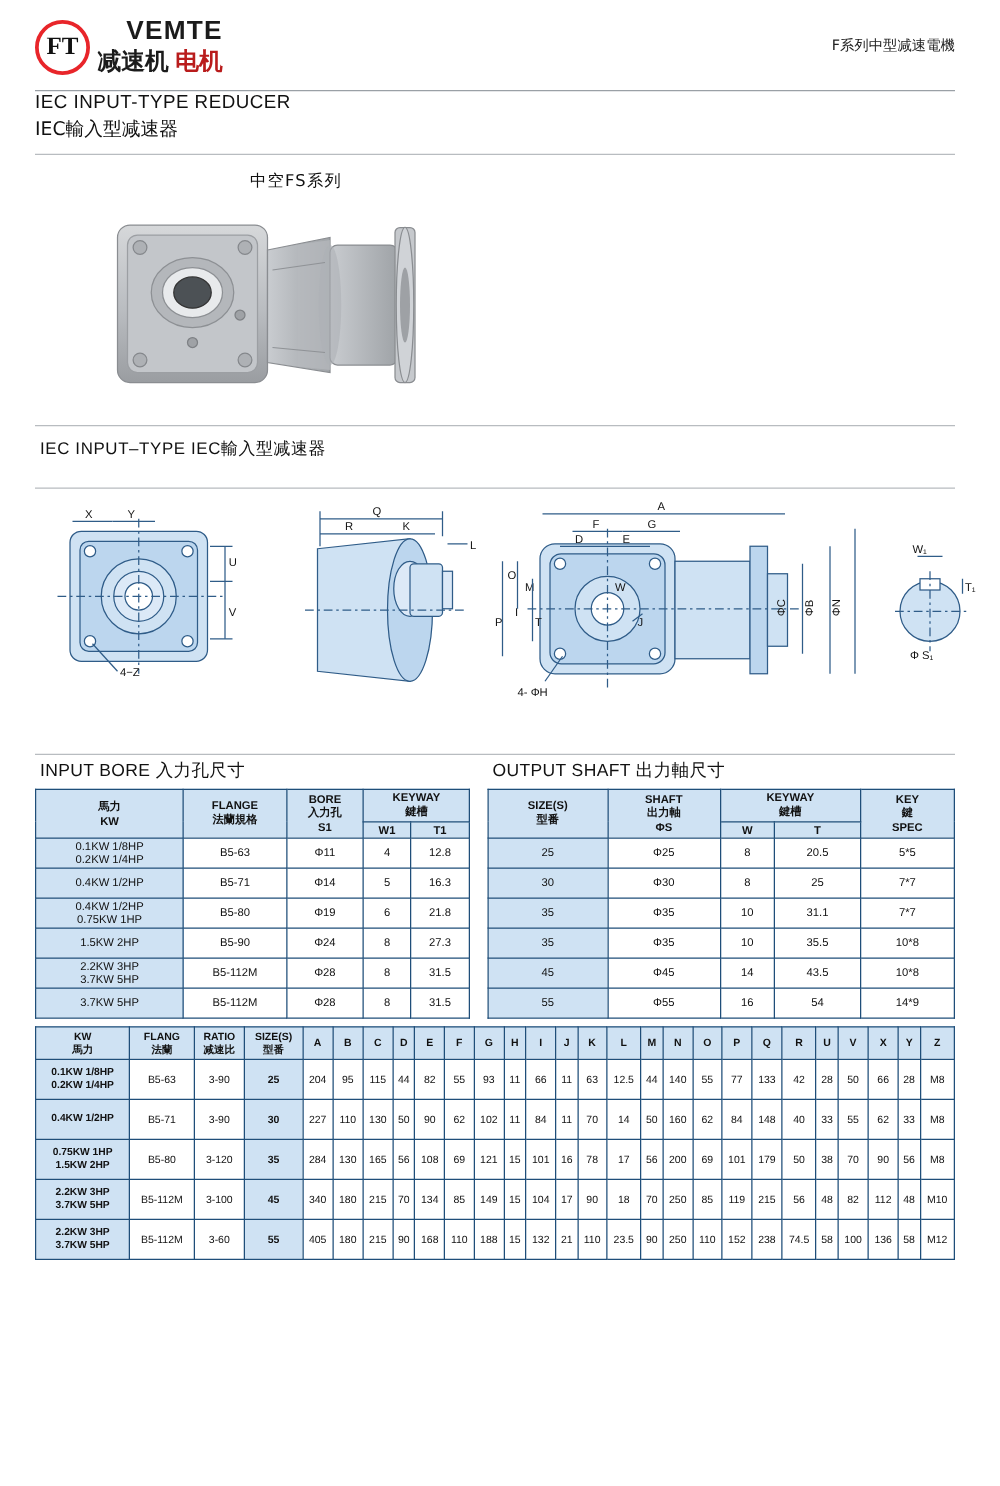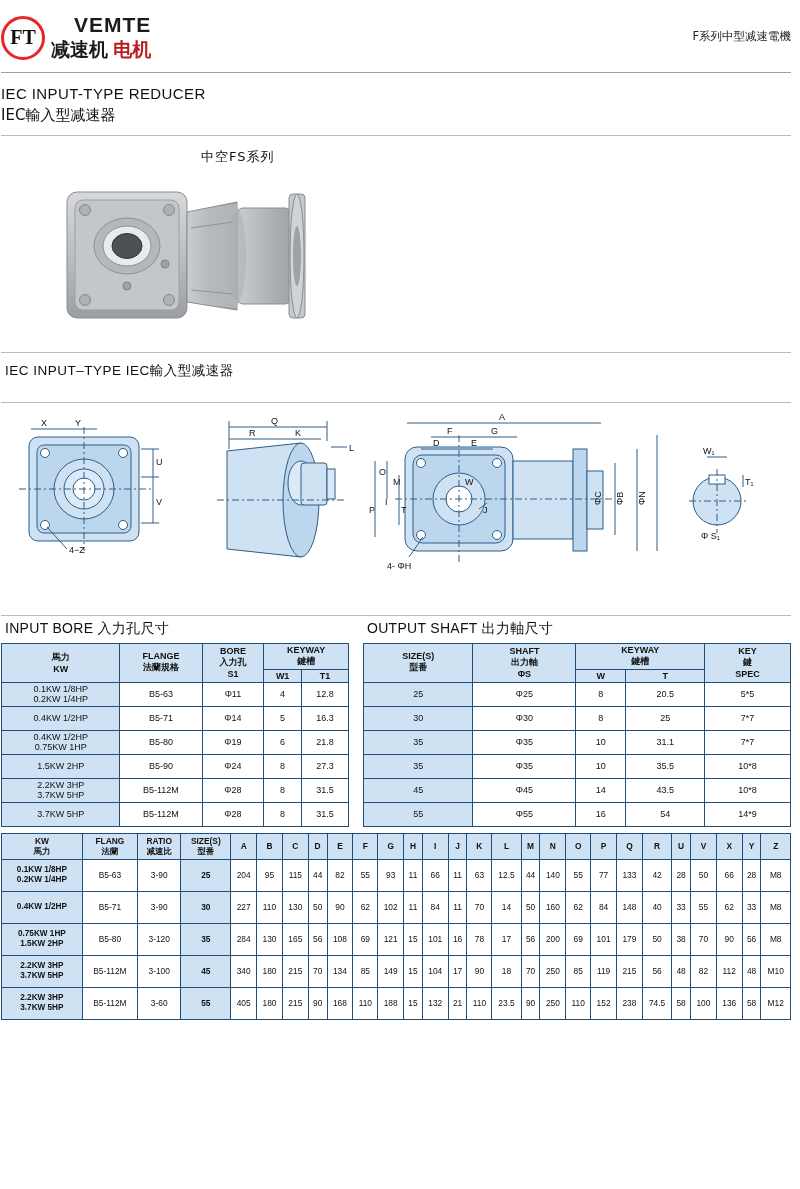--- a/index.html
+++ b/index.html
@@ -5,21 +5,21 @@
   * { box-sizing: border-box; }
   html, body { margin:0; padding:0; }
   body {
     width: 800px; height: 1189px;
     font-family: "Liberation Sans", sans-serif;
     background:#ffffff;
     color:#111;
     position:relative;
     overflow:hidden;
   }
-  .page { position:relative; width:792px; height:1189px; padding:0 1px; }
+  .page { position:relative; width:792px; height:1189px; padding:0 28px; }
 
   
   .header { display:flex; align-items:flex-start; justify-content:space-between; padding-top:14px; }
   .logo-wrap { display:flex; align-items:center; gap:6px; }
   .logo-mark {
     width:44px; height:44px; border-radius:50%;
     border:3px solid #e8252a; display:flex; align-items:center; justify-content:center;
     position:relative; background:#fff;
   }
   .logo-mark span { font-size:20px; font-weight:bold; color:#111; font-family:"Liberation Serif", serif; }
@@ -27,27 +27,27 @@
   .logo-text-bot { font-size:19px; font-weight:bold; color:#1b1b1b; line-height:1.25; margin-top:3px; }
   .logo-text-bot .red { color:#b91c1c; }
   .header-right { text-align:right; padding-top:12px; }
   .header-right .line1 { font-size:16.5px; color:#222; }
   .header-right .line2 { font-size:11.5px; color:#222; margin-top:3px; }
 
   .rule { border:0; border-top:1px solid #9aa0a6; margin:10px 0 0 0; }
   .rule.thin { border-top:1px solid #b8bcc0; }
 
   
-  .sec-title-en { font-size:15px; letter-spacing:.4px; margin-top:12px; color:#111; }
+  .sec-title-en { font-size:15px; letter-spacing:.4px; color:#111; }
   .sec-title-cn { font-size:15px; margin-top:4px; color:#111; }
   .sec-bar { font-size:13.5px; letter-spacing:.5px; margin:9px 0 22px 4px; }
 
   
   .photo-block { position:relative; height:200px; margin-top:6px; }
-  .photo-caption { position:absolute; left:200px; top:6px; font-size:13px; letter-spacing:1px; }
+  .photo-caption { position:absolute; left:172px; top:6px; font-size:13px; letter-spacing:1px; }
   .gearbox { position:absolute; left:60px; top:36px; }
 
   
   .draw-area { position:relative; height:200px; margin-top:2px; }
   .draw-area svg { position:absolute; top:0; left:0; }
 
   
   table { border-collapse:collapse; }
   .tbl { width:100%; font-size:9px; }
   .tbl th, .tbl td { border:1px solid #1f4e79; text-align:center; vertical-align:middle; }

